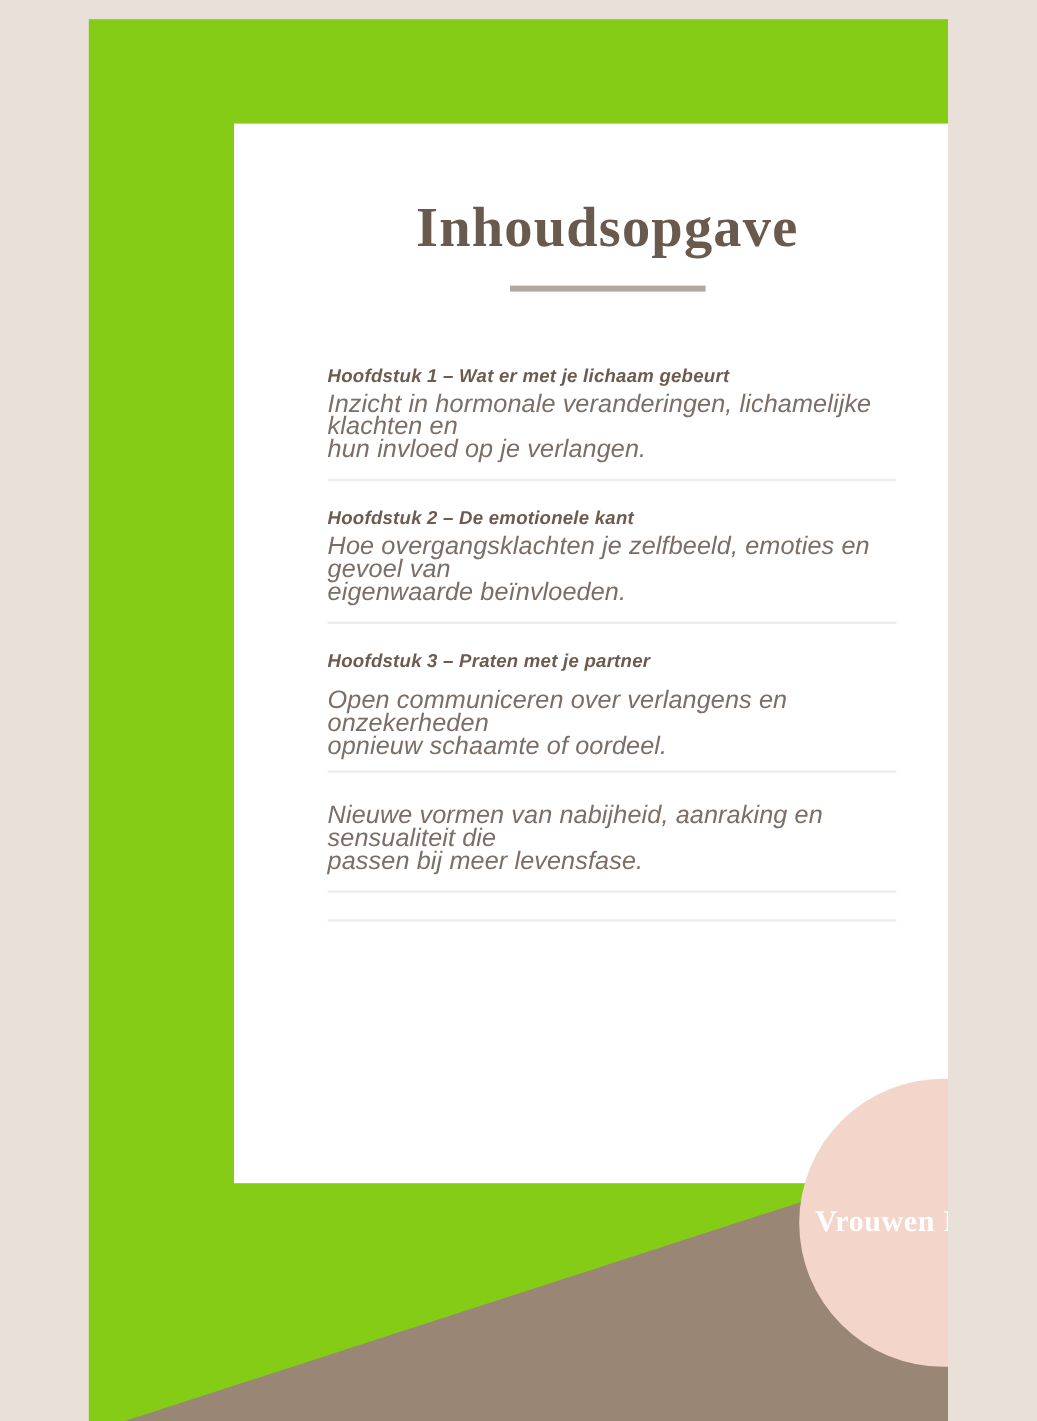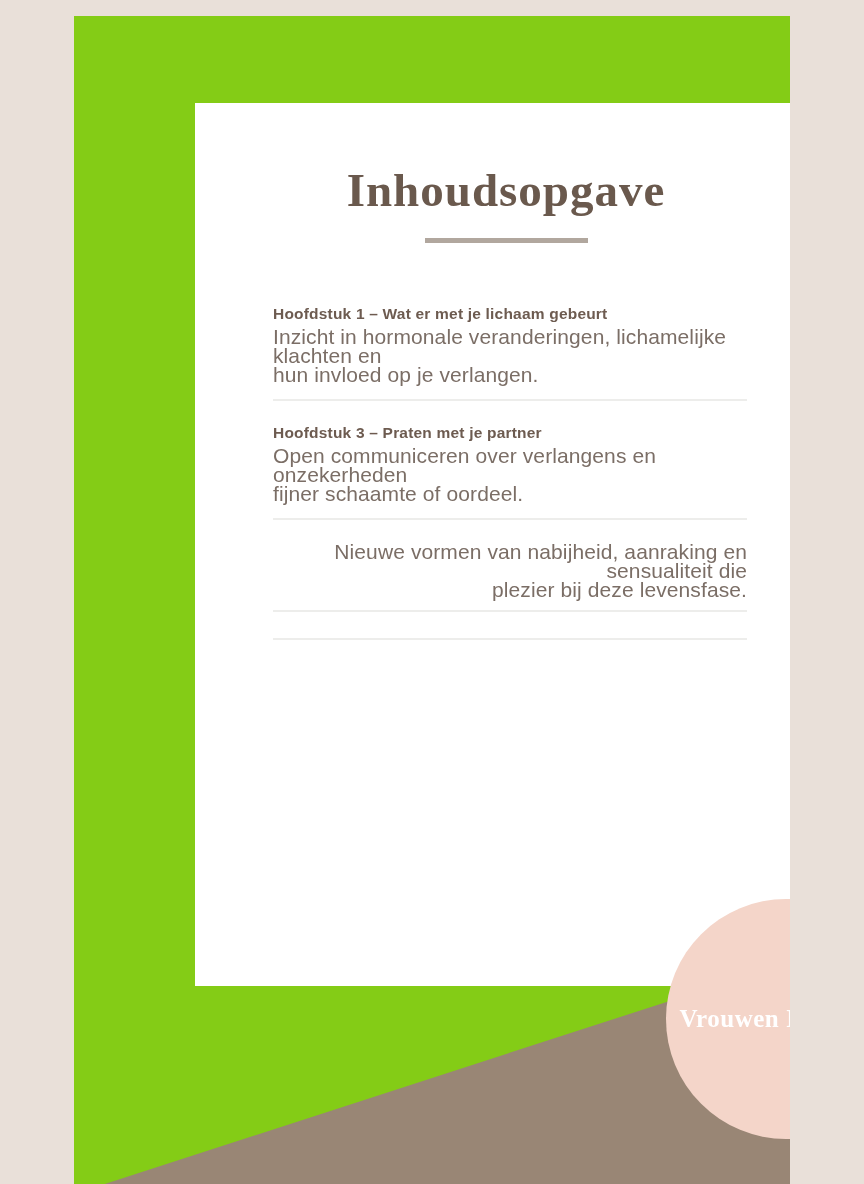--- a/index.html
+++ b/index.html
@@ -41,23 +41,24 @@
     width: 163px;
     height: 5px;
     background: #b1a79e;
     margin: 21px auto 0;
   }
   .toc {
     position: absolute;
     left: 78px;
     top: 201px;
     width: 474px;
+    font-style: italic;
   }
   .toc-item { margin-bottom: 22px; }
-  .toc-item:nth-child(3) { margin-bottom: 26px; text-align: right; }
+  .toc-item:nth-child(3) { margin-bottom: 26px; }
   .chapter-heading {
     font-size: 15.5px;
     font-weight: 700;
     line-height: 20px;
     letter-spacing: 0.2px;
     color: #6d5b50;
     white-space: nowrap;
   }
   .chapter-desc {
     margin-top: 3px;
@@ -108,31 +109,37 @@
 
     <div class="toc">
 
       <div class="toc-item">
         <div class="chapter-heading">Hoofdstuk 1 – Wat er met je lichaam gebeurt</div>
         <div class="chapter-desc">Inzicht in hormonale veranderingen, lichamelijke klachten en
 hun invloed op je verlangen.</div>
         <div class="divider"></div>
       </div>
 
+      <div class="toc-item">
+        <div class="chapter-heading">Hoofdstuk 2 – De emotionele kant</div>
+        <div class="chapter-desc">Hoe overgangsklachten je zelfbeeld, emoties en gevoel van
+eigenwaarde beïnvloeden.</div>
+        <div class="divider"></div>
+      </div>
 
       <div class="toc-item">
         <div class="chapter-heading">Hoofdstuk 3 – Praten met je partner</div>
         <div class="chapter-desc">Open communiceren over verlangens en onzekerheden
-fijner schaamte of oordeel.</div>
+opnieuw schaamte of oordeel.</div>
         <div class="divider"></div>
       </div>
 
       <div class="toc-item">
         <div class="chapter-desc">Nieuwe vormen van nabijheid, aanraking en sensualiteit die
-plezier bij deze levensfase.</div>
+passen bij meer levensfase.</div>
         <div class="divider"></div>
       </div>
 
 
       <div class="toc-item">
         <div class="divider"></div>
       </div>
 
     </div>
   </div>

